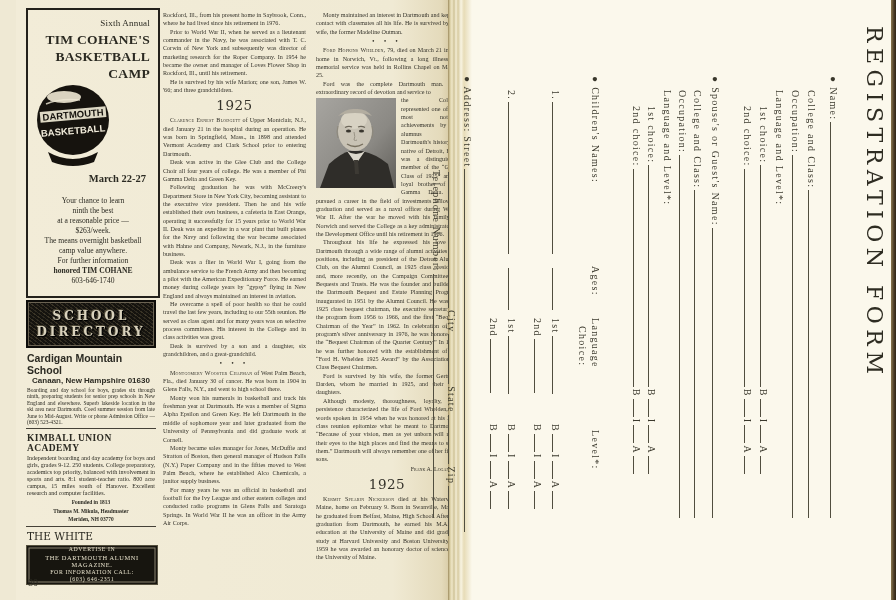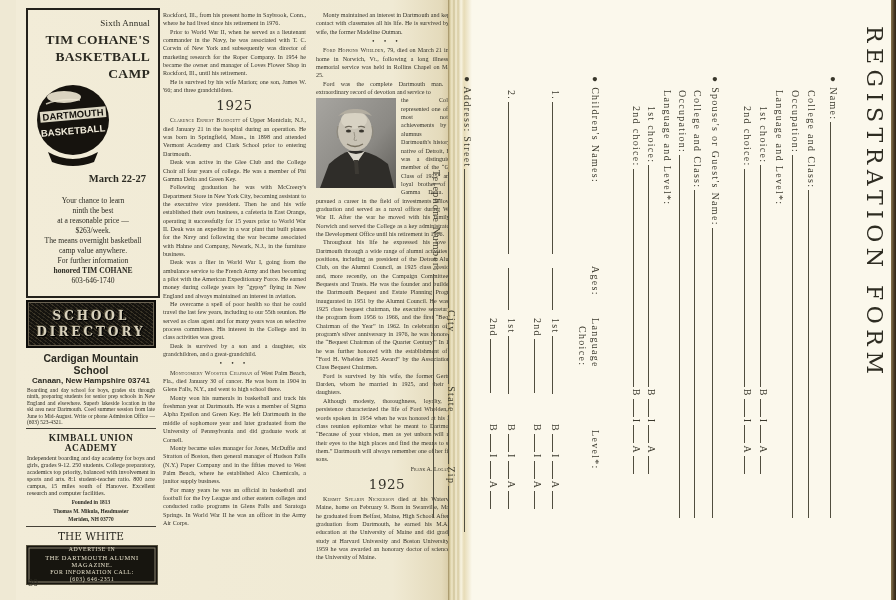--- a/index.html
+++ b/index.html
@@ -24,21 +24,21 @@
   
   .directory{position:absolute;left:10px;top:300px;width:130px;height:240px;overflow:hidden;}
   .dir-header{height:44px;background:
       repeating-linear-gradient(37deg,#15130f 0 2px,#2e2a20 2px 3px,#15130f 3px 5px,#3a3426 5px 6px),#15130f;
       border:2px solid #0d0c09;box-shadow:inset 0 0 0 1px #6a6252;
       display:flex;flex-direction:column;align-items:center;justify-content:center;}
   .dir-header span{font-family:"DejaVu Serif",serif;font-weight:bold;font-size:12px;line-height:16px;
       letter-spacing:3px;color:#d9d2bd;text-shadow:1px 1px 0 #000,-1px -1px 0 #504a38;}
   .dir-entry{padding:4px 1px 3px;border-bottom:1px solid #454137;}
   .dir-entry:last-child{border-bottom:none;}
-  .dir-title{text-align:center;font-weight:bold;}
+  .dir-title{text-align:left;font-weight:bold;}
   .dir-sub{text-align:center;font-weight:bold;}
   .dir-body{text-align:justify;margin-top:2px;}
   .dir-foot{text-align:center;font-weight:bold;font-size:5.4px;line-height:6.4px;margin-top:2px;}
   .dir-entry.cardigan .dir-title{font-family:"Liberation Sans",sans-serif;font-size:10.5px;}
   .dir-entry.cardigan .dir-sub{font-family:"Liberation Sans",sans-serif;font-size:8px;}
   .dir-entry.cardigan .dir-body{font-size:5.5px;line-height:6.4px;}
   .dir-entry.kimball .dir-title{font-family:Liberation Serif, serif;font-size:9.5px;letter-spacing:.4px;}
   .dir-entry.kimball .dir-body{font-size:6px;line-height:7px;}
   .dir-entry.white-mountain .dir-title{font-family:"DejaVu Serif",serif;font-size:10.5px;line-height:11.5px;font-weight:normal;}
 
@@ -125,21 +125,21 @@
     </div>
 
     <div class="directory">
       <div class="dir-header">
         <span>SCHOOL</span>
         <span>DIRECTORY</span>
       </div>
       <div id="dir-entries">
           <div class="dir-entry cardigan">
             <div class="dir-title">Cardigan Mountain School</div>
-            <div class="dir-sub">Canaan, New Hampshire 03741</div>
+            <div class="dir-sub">Canaan, New Hampshire 01630</div>
             <div class="dir-body">Boarding and day school for boys, grades six through ninth, preparing students for senior prep schools in New England and elsewhere. Superb lakeside location in the ski area near Dartmouth. Coed summer session from late June to Mid-August. Write or phone Admission Office — (603) 523-4321.</div>
           </div>
           <div class="dir-entry kimball">
             <div class="dir-title">KIMBALL UNION ACADEMY</div>
             <div class="dir-body">Independent boarding and day academy for boys and girls, grades 9-12. 250 students. College preparatory, academics top priority, balanced with involvement in sports and arts. 8:1 student-teacher ratio. 800 acre campus, 15 miles south of Hanover. Excellent research and computer facilities.</div>
             <div class="dir-foot">Founded in 1813</div>
             <div class="dir-foot">Thomas M. Mikula, Headmaster</div>
             <div class="dir-foot">Meriden, NH 03770</div>
           </div>
           <div class="dir-entry white-mountain">

